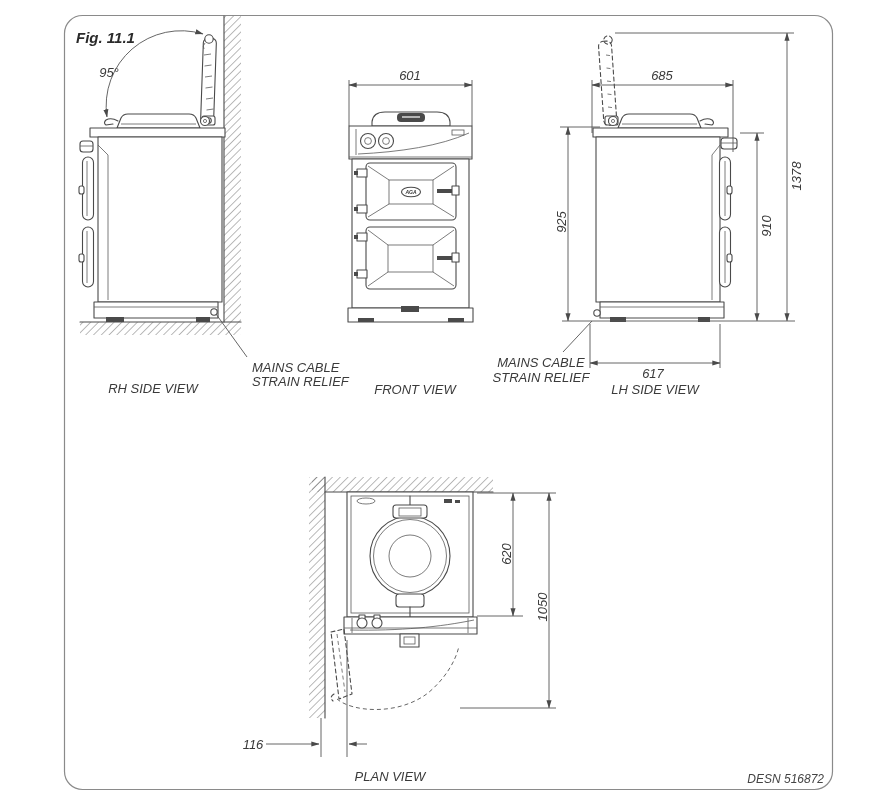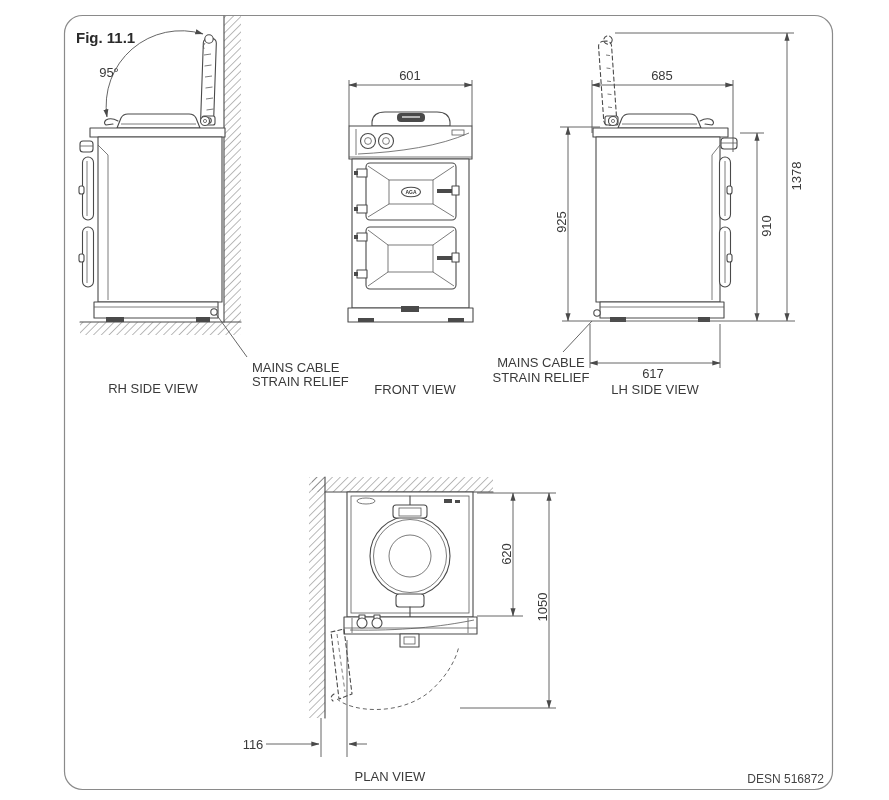--- a/index.html
+++ b/index.html
@@ -1,17 +1,17 @@
 <!DOCTYPE html>
 <html><head>
 <meta charset="utf-8">
 <style>
   html,body{margin:0;padding:0;background:#ffffff;}
   #stage{position:relative;width:889px;height:800px;background:#ffffff;overflow:hidden;
-         font-family:"Liberation Sans", sans-serif;}
+         font-family:"Liberation Sans", sans-serif;font-style:italic;}
   svg{position:absolute;left:0;top:0;}
   text{fill:#3a3a3a;font-family:"Liberation Sans", sans-serif;}
   .lbl{font-size:13px;}
   .dim{font-size:13px;}
   .fig{font-size:15px;font-weight:bold;fill:#2b2b2b;}
   .desn{font-size:12px;fill:#444;}
   .badge{font-size:5px;font-weight:bold;fill:#333;}
   .ln{stroke:#4a4a4a;stroke-width:1.1;fill:none;stroke-linecap:round;stroke-linejoin:round;}
   .thin{stroke:#5a5a5a;stroke-width:0.8;fill:none;}
   .dimln{stroke:#555;stroke-width:0.9;fill:none;}

